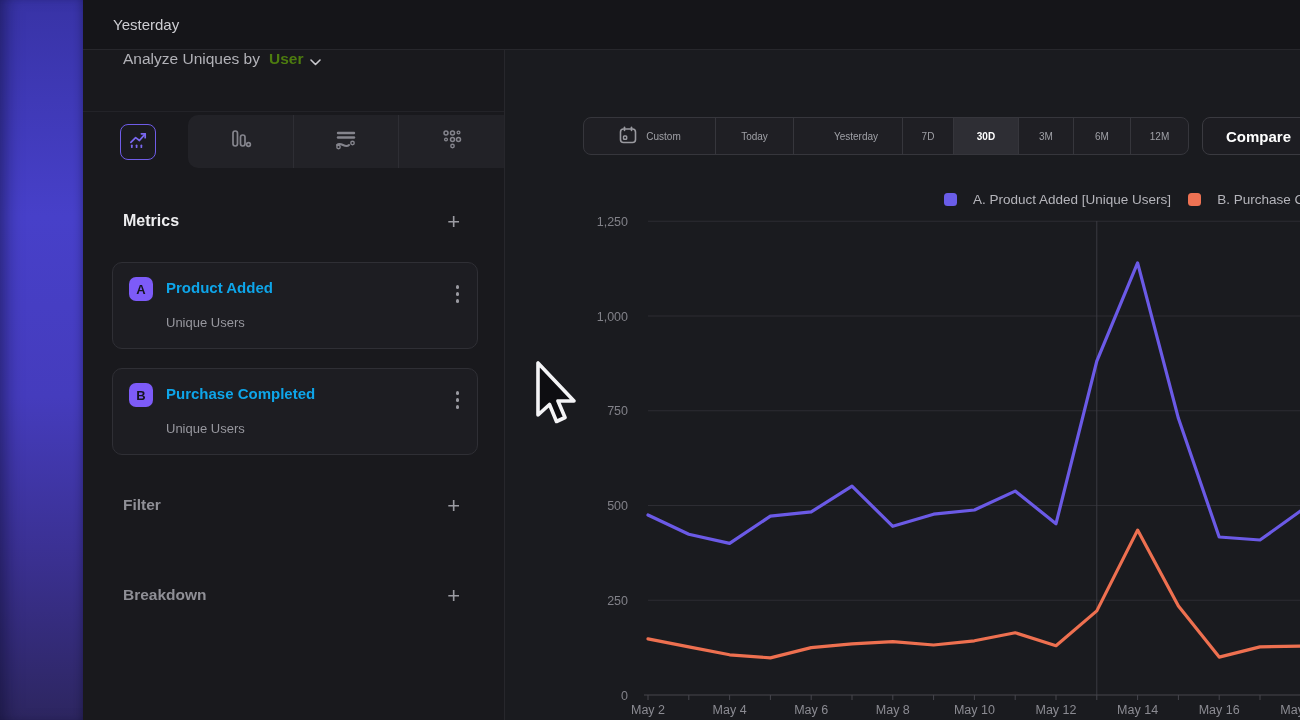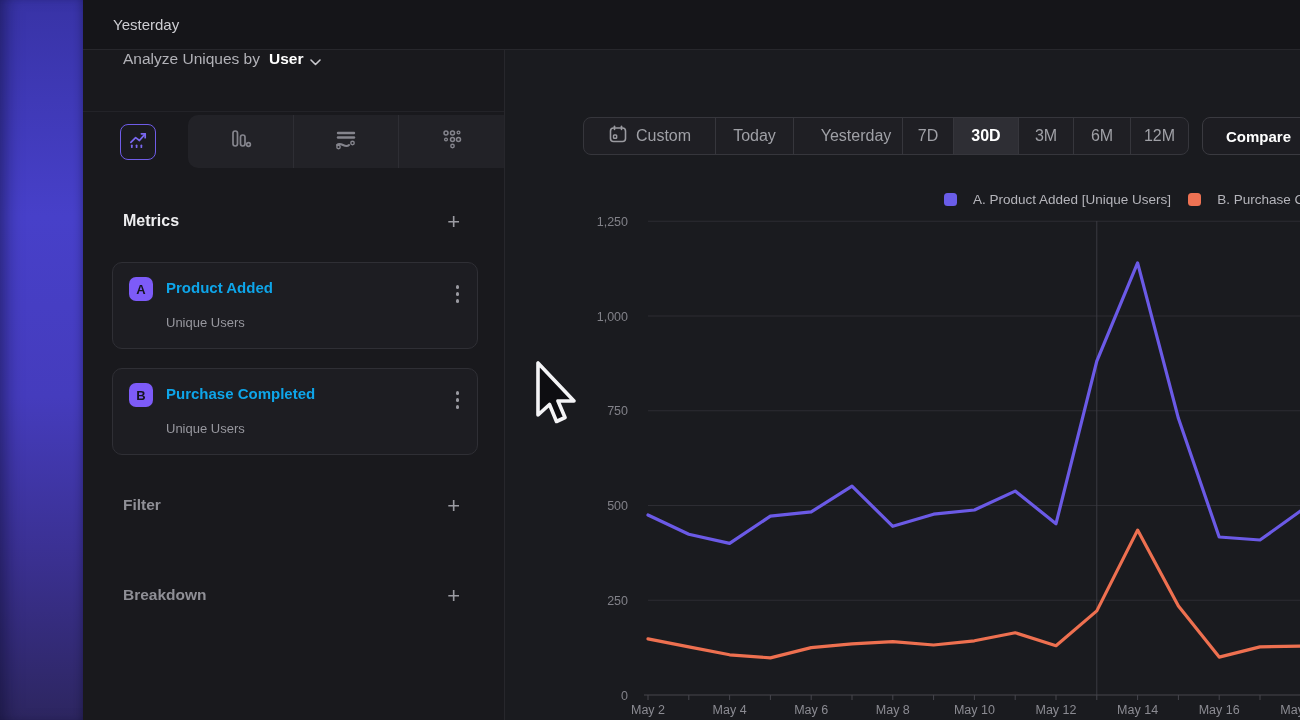--- a/index.html
+++ b/index.html
@@ -17,21 +17,21 @@
   }
   
   .panel { position:absolute; left:83px; top:0; right:0; bottom:0; background:#18181c; }
   .app-header { position:absolute; left:0; right:0; top:0; height:50px; background:#151519; border-bottom:1px solid #27272c; }
   .app-title { position:absolute; left:30px; top:0; line-height:50px; font-size:15px; color:#cdcdd2; }
 
   
   .sidebar { position:absolute; left:0; top:50px; width:422px; bottom:0; background:#19191d; border-right:1px solid #27272c; }
   .analyze-row { position:absolute; left:0; right:0; top:0; height:62px; border-bottom:1px solid #232328; display:flex; align-items:flex-start; padding-left:40px; }
   .analyze-prefix { font-size:15.5px; color:#b2b2b8; margin-right:9px; }
-  .analyze-value { font-size:15.5px; color:#ffffff; font-weight:700; margin-right:7px; }
+  .analyze-value { font-size:15.5px; color:#4d7c0f; font-weight:700; margin-right:7px; }
   .chev { display:inline-block; margin-top:2px; }
 
   .tabs-row { position:absolute; left:0; right:0; top:62px; height:58px; }
   .tab-selected {
     position:absolute; left:37px; top:12px; width:36px; height:36px;
     border:1.5px solid #6f5ce8; border-radius:8px; display:flex; align-items:center; justify-content:center;
     background:#1b1b20;
   }
   .tab-strip {
     position:absolute; left:105px; right:0; top:3px; height:53px;
@@ -62,21 +62,21 @@
   .metric-sub { position:absolute; left:53px; top:52px; font-size:13px; color:#97979e; }
   .kebab { position:absolute; right:18px; top:22px; display:flex; flex-direction:column; gap:3.5px; cursor:pointer; }
   .kebab i { width:3.5px; height:3.5px; border-radius:50%; background:#9a9aa1; }
 
   
   .main { position:absolute; left:422px; top:50px; right:-795px; bottom:0; width:795px; background:#1a1b1f; }
   .timebar {
     position:absolute; left:78px; top:67px; height:38px; display:flex;
     border:1px solid #36363c; border-radius:8px; background:#1f1f24; overflow:hidden;
   }
-  .seg { display:flex; align-items:center; justify-content:center; gap:8px; font-size:16px; color:#9fa0a6; border-left:1px solid #36363c; cursor:pointer; }
+  .seg { display:flex; align-items:center; justify-content:center; gap:8px; font-size:10px; color:#9fa0a6; border-left:1px solid #36363c; cursor:pointer; }
   .seg:first-child { border-left:none; }
   .seg-custom { width:131px; } .seg-today { width:78px;text-align:right; } .seg-yesterday { width:109px;padding-left:16px; }
   .seg-7d { width:51px; } .seg-30d { width:65px; } .seg-3m { width:55px; } .seg-6m { width:57px; } .seg-12m { width:58px; }
   .seg.selected { background:#2e2e34; color:#ffffff; font-weight:700; }
   .compare-btn {
     position:absolute; left:697px; top:67px; height:38px; width:130px;
     border:1px solid #3a3a40; border-radius:8px; background:#1d1d22;
     display:flex; align-items:center; padding-left:23px;
     font-size:15px; font-weight:700; color:#ffffff; cursor:pointer;
   }

